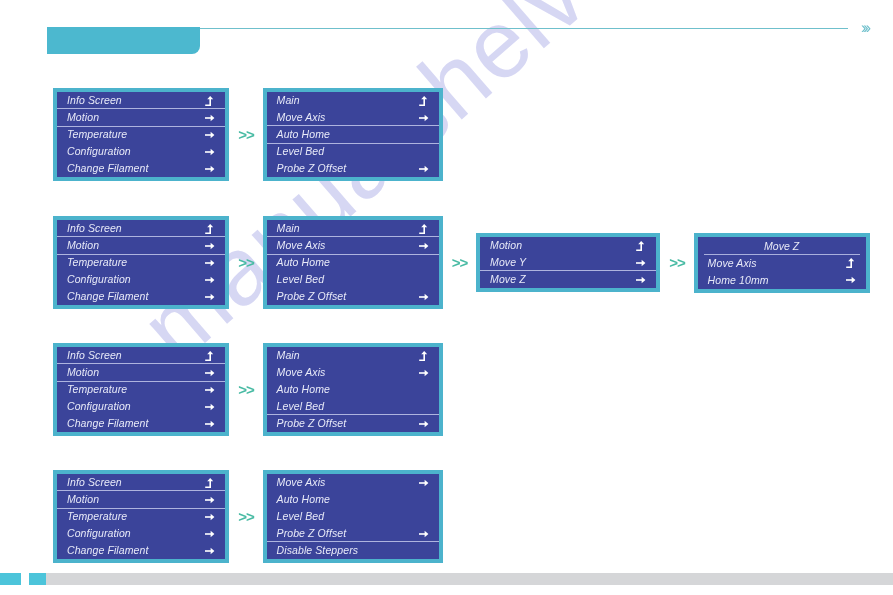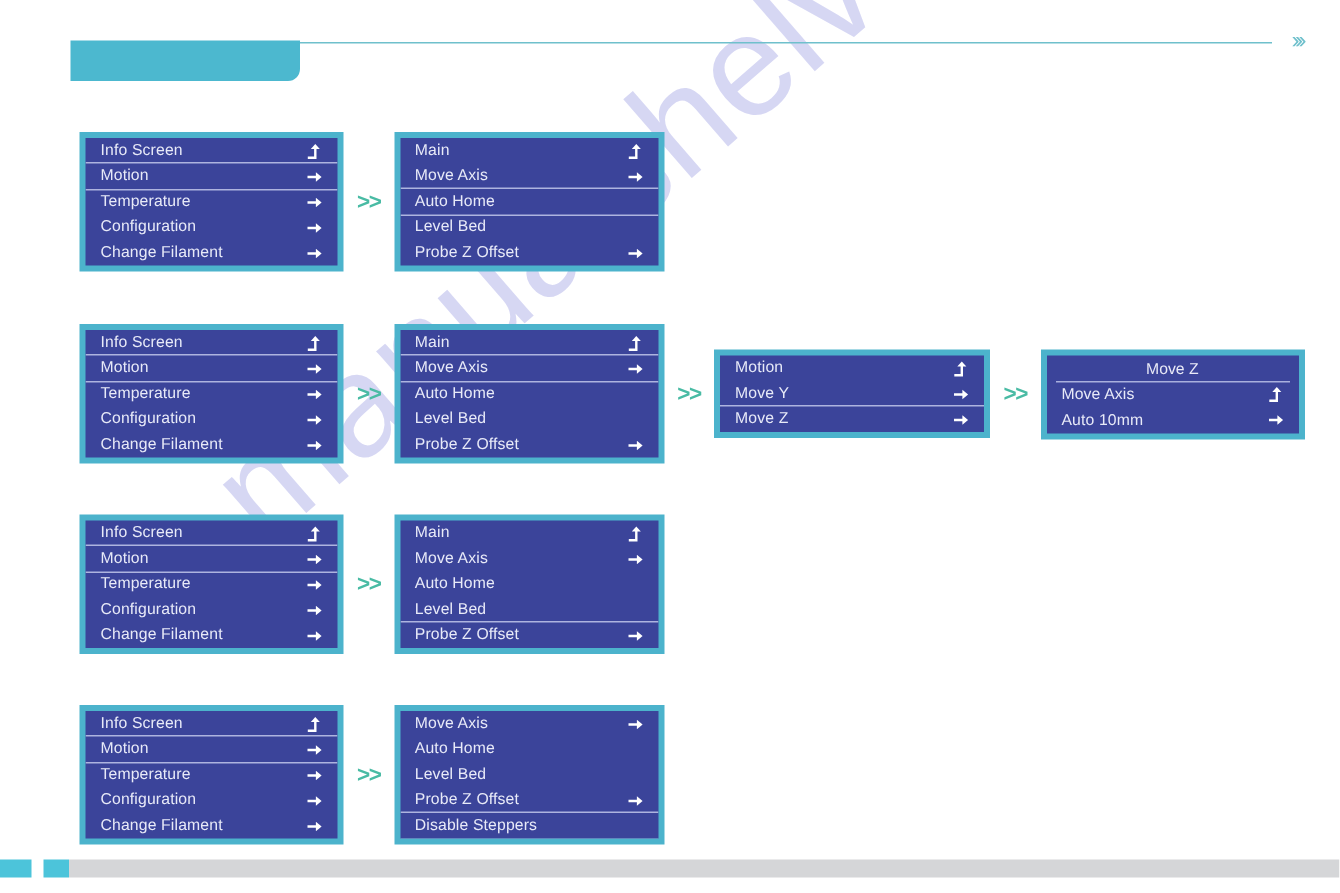--- a/index.html
+++ b/index.html
@@ -102,20 +102,21 @@
     width: 17px; height: 12px;
     background: #4cc4da;
   }
 
   
   #diagram {
     position: absolute;
     left: 0; top: 0;
     width: 767px; height: 595px;
     z-index: 2;
+    font-style: italic;
   }
   .flow-row {
     position: absolute;
     display: flex;
     align-items: center;
   }
 
   .lcd {
     background: #4cb3cc;
     padding: 4px;
@@ -413,21 +414,21 @@
           <div class="lcd-row">
             <span class="lbl">Move Axis</span>
             <span class="ico">
               <svg width="12" height="12" viewBox="0 0 12 12">
                 <path d="M1.2 10.2 H6.2 V3.6" stroke="#ffffff" stroke-width="1.6" fill="none" stroke-linecap="butt"></path>
                 <path d="M3.2 4.3 L6.2 1.0 L9.2 4.3 Z" fill="#ffffff"></path>
               </svg>
             </span>
           </div>
           <div class="lcd-row">
-            <span class="lbl">Auto 10mm</span>
+            <span class="lbl">Home 10mm</span>
             <span class="ico">
               <svg width="12" height="12" viewBox="0 0 12 12">
                 <path d="M1 6 H9" stroke="#ffffff" stroke-width="1.6" stroke-linecap="butt"></path>
                 <path d="M6.6 2.8 L10.4 6 L6.6 9.2 Z" fill="#ffffff"></path>
               </svg>
             </span>
           </div>
         </div>
       </div>
     </div>

